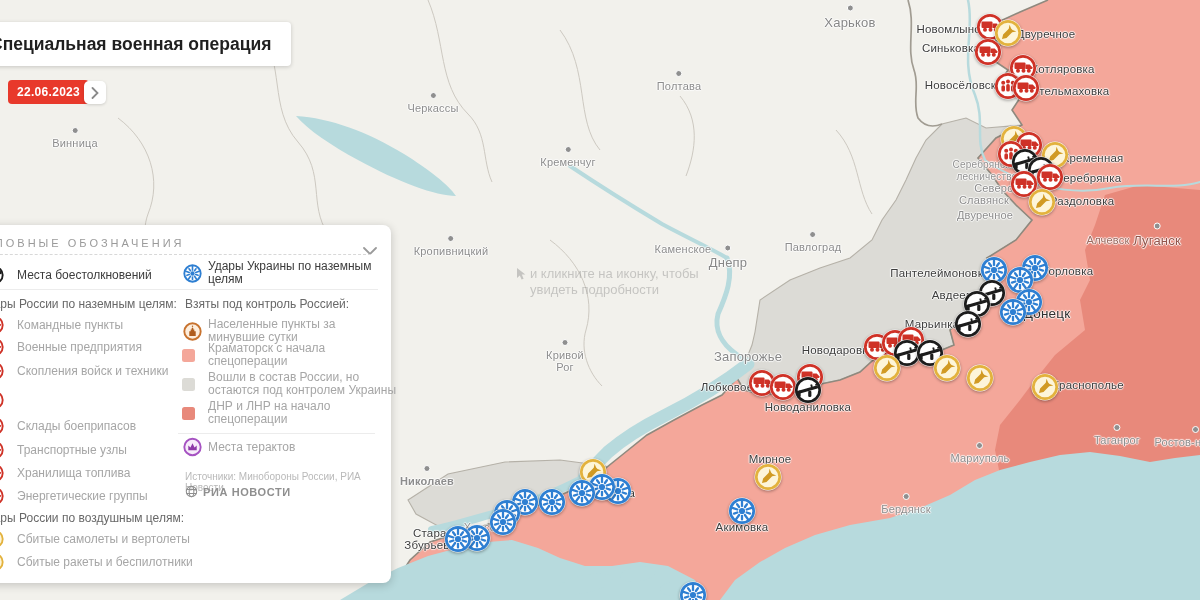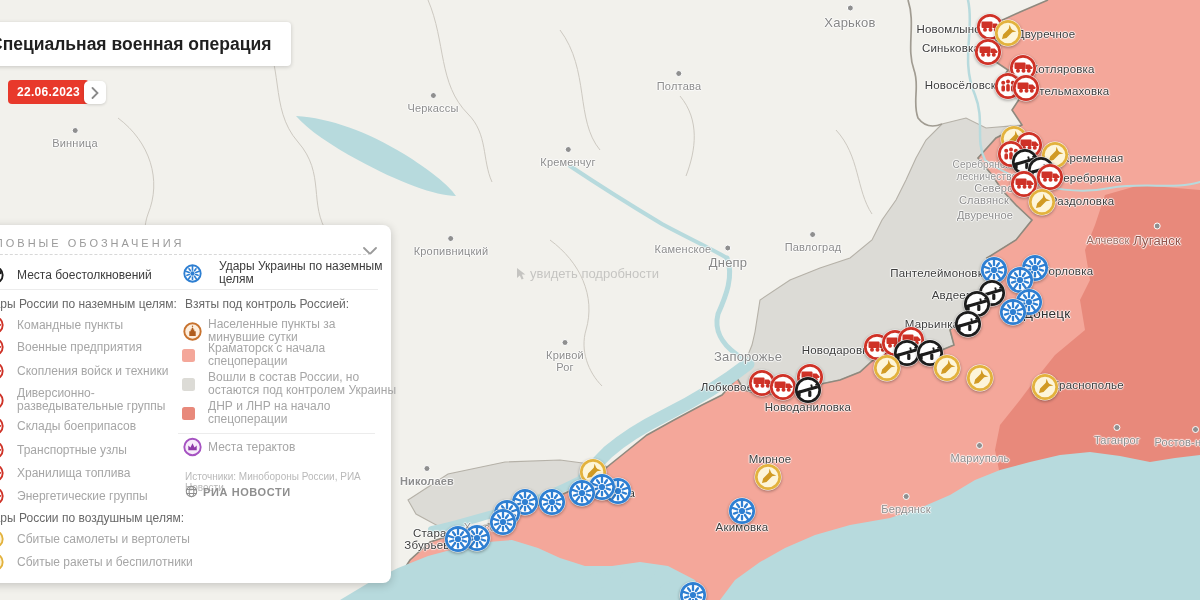--- a/index.html
+++ b/index.html
@@ -96,20 +96,21 @@
       <path stroke-width="8" d="M584,478 C556,492 528,504 500,512 C474,519 452,526 432,530"></path>
       <path stroke-width="2.5" d="M968,0 C975,30 960,60 975,95 C985,120 975,140 985,160"></path>
       <path stroke-width="2" d="M985,160 C1020,185 1070,196 1110,188 C1145,182 1175,190 1200,182"></path>
     </g>
   </svg>
 
   <div id="watermark">
     <svg width="13" height="15" viewBox="0 0 13 15">
       <path d="M3,1 L3,11 L5.8,8.4 L7.6,12.6 L9.6,11.7 L7.8,7.6 L11.4,7.4 Z" fill="#7d7d7d"></path>
     </svg>
+    <span class="wline">и кликните на иконку, чтобы</span>
     <span class="wline">увидеть подробности</span>
   </div>
 
   <div id="labels-layer">
       <div class="city " style="left: 75px; top: 143px;">Винница<i class="dot"></i></div>
       <div class="city " style="left: 433px; top: 108px; text-align: center;">Черкассы<i class="dot"></i></div>
       <div class="city lg" style="left: 850px; top: 22px;">Харьков<i class="dot"></i></div>
       <div class="city " style="left: 679px; top: 86px;">Полтава<i class="dot"></i></div>
       <div class="city " style="left: 568px; top: 162px;">Кременчуг<i class="dot"></i></div>
       <div class="city " style="left: 451px; top: 251px;">Кропивницкий<i class="dot"></i></div>
@@ -849,21 +850,20 @@
               <g fill="#cf3227">
                 <circle cx="-4.8" cy="-3.2" r="2"></circle>
                 <rect x="-6.6" y="-0.8" width="3.6" height="6.4" rx="1.7"></rect>
   <circle cx="0" cy="-4.4" r="2"></circle>
                 <rect x="-1.8" y="-2" width="3.6" height="7.6" rx="1.7"></rect>
   <circle cx="4.8" cy="-3.2" r="2"></circle>
                 <rect x="3" y="-0.8" width="3.6" height="6.4" rx="1.7"></rect>
               </g>
             </svg>
           </span>
-          <span class="li-label" style="width: 150px; white-space: normal;">Диверсионно-разведывательные группы</span>
         </div>
         <div class="lrow" style="top: 201px; left: 29px; gap: 12px;">
           <span class="ic">
             <svg width="21" height="21" viewBox="-15 -15 30 30">
               <circle r="13.5" fill="#fff"></circle>
               <circle r="11.7" fill="#fff" stroke="#cf3227" stroke-width="2.7"></circle>
               <g fill="#cf3227">
                 <rect x="-8.5" y="-5.5" width="11" height="6.5" rx="1"></rect>
   <path d="M2.5,-3.5 h4.2 l2.6,2.8 v1.7 h-6.8 z"></path>
                 <circle cx="-5" cy="2.8" r="2"></circle>
@@ -950,21 +950,21 @@
             <svg width="21" height="21" viewBox="-15 -15 30 30">
               <circle r="13.5" fill="#fff"></circle>
               <circle r="11.7" fill="#fdf5d9" stroke="#e3b23d" stroke-width="2.7"></circle>
               <g fill="#d19a23" transform="rotate(225)">
                 <path d="M0,-8.5 L2.4,-4.5 L2.4,3.5 L4.8,7 L1,5.4 L-1,5.4 L-4.8,7 L-2.4,3.5 L-2.4,-4.5 Z"></path>
               </g>
             </svg>
           </span>
           <span class="li-label">Сбитые ракеты и беспилотники</span>
         </div>
-        <div class="lrow" style="top: 48px; left: 227px; gap: 16px;">
+        <div class="lrow" style="top: 48px; left: 227px; gap: 5px;">
           <span class="ic">
             <svg width="21" height="21" viewBox="-15 -15 30 30">
               <circle r="13.5" fill="#fff"></circle>
               <circle r="11.7" fill="#fff" stroke="#2e7fd2" stroke-width="2.7"></circle>
               <circle r="3.1" fill="#2e7fd2"></circle>
               <line x1="0.00" y1="-4.90" x2="0.00" y2="-10.00" stroke="#2e7fd2" stroke-width="2.3" stroke-linecap="round"></line>
               <line x1="2.88" y1="-3.96" x2="4.94" y2="-6.80" stroke="#2e7fd2" stroke-width="2.3" stroke-linecap="round"></line>
               <line x1="4.66" y1="-1.51" x2="9.51" y2="-3.09" stroke="#2e7fd2" stroke-width="2.3" stroke-linecap="round"></line>
               <line x1="4.66" y1="1.51" x2="7.99" y2="2.60" stroke="#2e7fd2" stroke-width="2.3" stroke-linecap="round"></line>
               <line x1="2.88" y1="3.96" x2="5.88" y2="8.09" stroke="#2e7fd2" stroke-width="2.3" stroke-linecap="round"></line>

